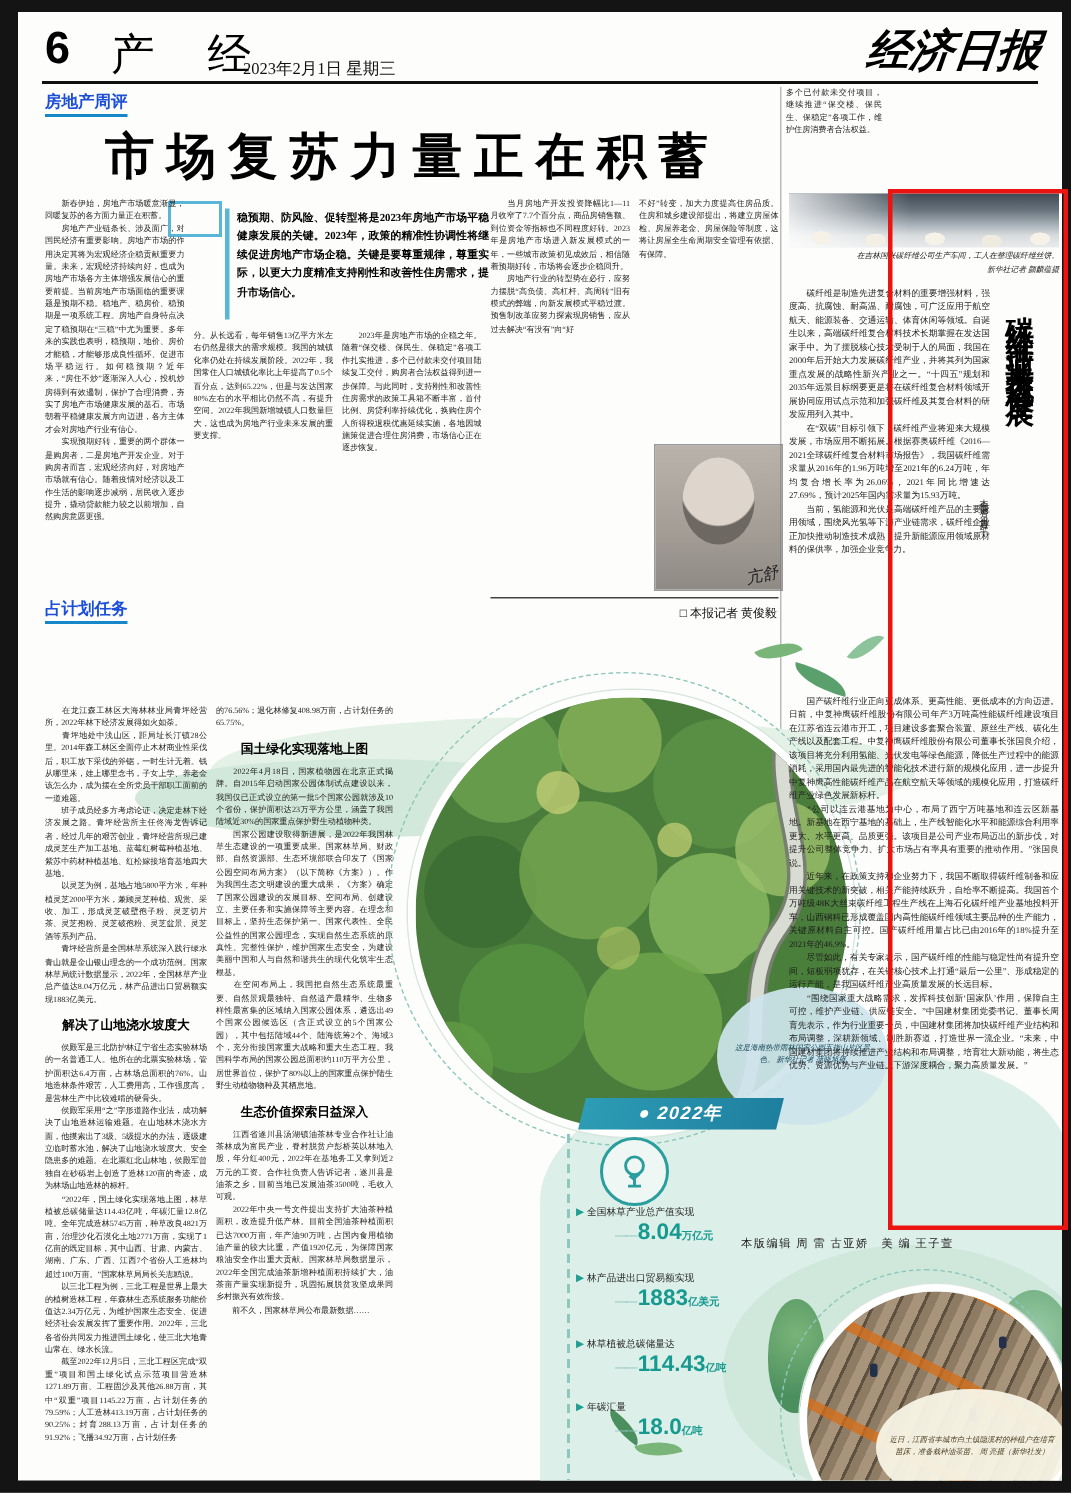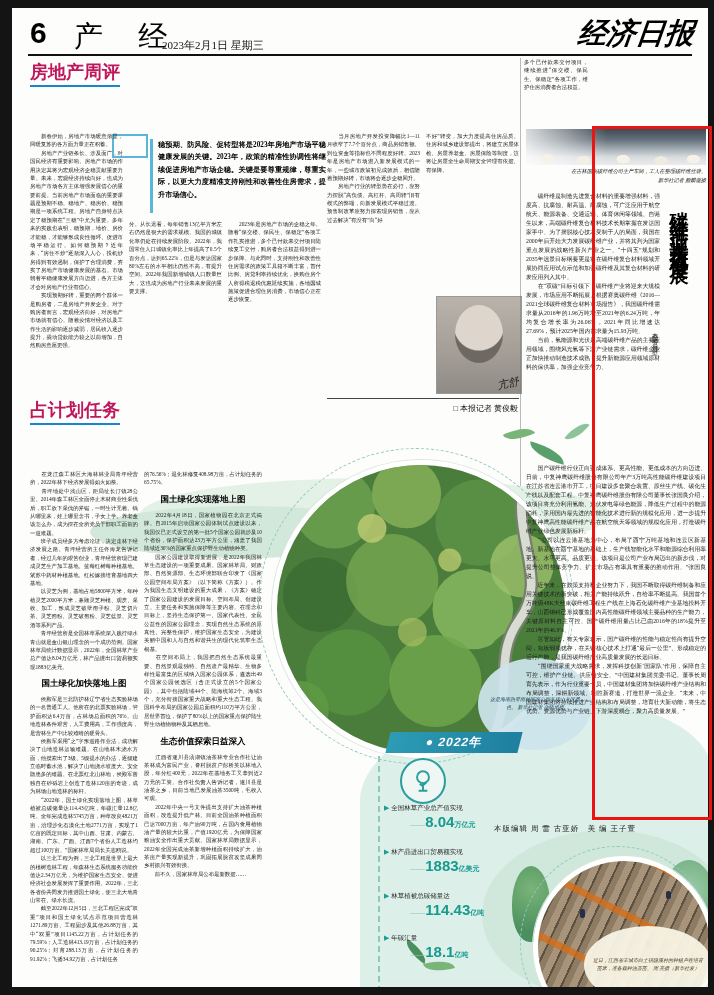--- a/index.html
+++ b/index.html
@@ -7,21 +7,21 @@
          font-family:"Liberation Serif",serif;}
   .abs{position:absolute;}
   .page{left:12px;top:8px;width:696px;height:979px;background:#fdfdfb;overflow:hidden;}
   
   .pagenum{font-family:"Liberation Sans",sans-serif;font-weight:bold;font-size:30px;color:#000;}
   .section{font-weight:normal;font-size:29px;letter-spacing:14px;color:#000;}
   .pdate{font-size:11px;color:#111;}
   .masthead{font-weight:bold;font-style:italic;font-size:29px;color:#000;transform:skewX(-6deg);}
   .hrule{border-top:2px solid #111;}
   
-  .bluelabel{font-family:"Liberation Sans",sans-serif;font-weight:bold;font-size:18px;color:#be185d;
+  .bluelabel{font-family:"Liberation Sans",sans-serif;font-weight:bold;font-size:11px;color:#1d4ed8;
              border-bottom:2px solid #1687c9;padding-bottom:1px;}
   .headline1{font-family:"Liberation Sans",sans-serif;font-weight:bold;font-size:33px;letter-spacing:8px;
              color:#000;text-align:center;white-space:nowrap;}
   .headline2{font-weight:bold;font-size:31px;letter-spacing:13px;color:#000;text-align:center;white-space:nowrap;}
   .bodytxt{font-size:5.4px;line-height:1.55;text-align:justify;color:#1c1c1c;overflow:hidden;white-space:pre-line;}
   .summary{font-size:7.2px;line-height:1.72;font-weight:bold;color:#000;text-align:justify;overflow:hidden;
            border-left:3px solid #5ab6d6;padding-left:5px;}
   .quotebox{border:2px solid #5ab6d6;}
   .byline{font-size:8px;color:#111;text-align:right;}
   .subhead{font-family:"Liberation Sans",sans-serif;font-weight:bold;font-size:8.5px;text-align:center;
@@ -80,20 +80,21 @@
 <div class="stage">
   <div class="abs page">
 
     <div class="abs pagenum" style="left:18px;top:8px;">6</div>
     <div class="abs section" style="left:62px;top:9px;">产 经</div>
     <div class="abs pdate" style="left:150px;top:30px;">2023年2月1日  星期三</div>
     <div class="abs masthead" style="right:14px;top:6px;">经济日报</div>
     <div class="abs hrule" style="left:16px;top:46px;width:664px;"></div>
 
     <div class="abs bluelabel" style="left:18px;top:52px;">房地产周评</div>
+    <div class="abs headline1" style="left:28px;top:74px;width:470px;">市场复苏力量正在积蓄</div>
 
     <div class="abs quotebox" style="left:100px;top:126px;width:32px;height:20px;"></div>
     <div class="abs summary" style="left:138px;top:131px;width:168px;height:74px;">稳预期、防风险、促转型将是2023年房地产市场平稳健康发展的关键。2023年，政策的精准性协调性将继续促进房地产市场企稳。关键是要尊重规律，尊重实际，以更大力度精准支持刚性和改善性住房需求，提升市场信心。</div>
 
     <div class="abs bodytxt" style="left:18px;top:124px;width:93px;height:270px;">　　新春伊始，房地产市场暖意渐显，回暖复苏的各方面力量正在积蓄。
 　　房地产产业链条长、涉及面广，对国民经济有重要影响。房地产市场的作用决定其将为宏观经济企稳贡献重要力量。未来，宏观经济持续向好，也成为房地产市场各方主体增强发展信心的重要前提。当前房地产市场面临的重要课题是预期不稳。稳地产、稳房价、稳预期是一项系统工程。房地产自身特点决定了稳预期在“三稳”中尤为重要。多年来的实践也表明，稳预期，地价、房价才能稳，才能够形成良性循环、促进市场平稳运行。如何稳预期？近年来，“房住不炒”逐渐深入人心，投机炒房得到有效遏制，保护了合理消费，夯实了房地产市场健康发展的基石。市场朝着平稳健康发展方向迈进，各方主体才会对房地产行业有信心。
 　　实现预期好转，重要的两个群体一是购房者，二是房地产开发企业。对于购房者而言，宏观经济向好，对房地产市场就有信心。随着疫情对经济以及工作生活的影响逐步减弱，居民收入逐步提升，撬动贷款能力较之以前增加，自然购房意愿更强。</div>
     <div class="abs bodytxt" style="left:117px;top:212px;width:93px;height:182px;">分。从长远看，每年销售13亿平方米左右仍然是很大的需求规模。我国的城镇化率仍处在持续发展阶段。2022年，我国常住人口城镇化率比上年提高了0.5个百分点，达到65.22%，但是与发达国家80%左右的水平相比仍然不高，有提升空间。2022年我国新增城镇人口数量巨大，这也成为房地产行业未来发展的重要支撑。</div>
     <div class="abs bodytxt" style="left:216px;top:212px;width:93px;height:182px;">　　2023年是房地产市场的企稳之年。随着“保交楼、保民生、保稳定”各项工作扎实推进，多个已付款未交付项目陆续复工交付，购房者合法权益得到进一步保障。与此同时，支持刚性和改善性住房需求的政策工具箱不断丰富，首付比例、房贷利率持续优化，换购住房个人所得税退税优惠延续实施，各地因城施策促进合理住房消费，市场信心正在逐步恢复。</div>
     <div class="abs bodytxt" style="left:315px;top:124px;width:93px;height:268px;">　　当月房地产开发投资降幅比1—11月收窄了7.7个百分点，商品房销售额、到位资金等指标也不同程度好转。2023年是房地产市场进入新发展模式的一年，一些城市政策初见成效后，相信随着预期好转，市场将会逐步企稳回升。
@@ -125,21 +126,21 @@
     <div class="abs leaf" style="left:412px;top:952px;width:30px;height:12px;transform:rotate(-15deg);"></div>
 
     <div class="abs bluelabel" style="left:18px;top:390px;">占计划任务</div>
 
     <div class="abs" style="left:18px;top:462px;width:108px;height:516px;overflow:hidden;">
       <div class="bodytxt" style="height:auto;">　　在龙江森工林区大海林林业局青坪经营所，2022年林下经济发展得如火如荼。
 　　青坪地处中浅山区，距局址长汀镇28公里。2014年森工林区全面停止木材商业性采伐后，职工放下采伐的斧锯，一时生计无着。钱从哪里来，娃上哪里念书，子女上学、养老金该怎么办，成为摆在全所党员干部职工面前的一道难题。
 　　班子成员经多方考虑论证，决定走林下经济发展之路。青坪经营所主任佟海龙告诉记者，经过几年的艰苦创业，青坪经营所现已建成灵芝生产加工基地、蓝莓红树莓种植基地、紫苏中药材种植基地、红松嫁接培育基地四大基地。
 　　以灵芝为例，基地占地5800平方米，年种植灵芝2000平方米，兼顾灵芝种植、观赏、采收、加工，形成灵芝破壁孢子粉、灵芝切片茶、灵芝孢粉、灵芝破孢粉、灵芝盆景、灵芝酒等系列产品。
 　　青坪经营所是全国林草系统深入践行绿水青山就是金山银山理念的一个成功范例。国家林草局统计数据显示，2022年，全国林草产业总产值达8.04万亿元，林产品进出口贸易额实现1883亿美元。</div>
-      <div class="subhead">国土绿化加快落地上图</div>
+      <div class="subhead">解决了山地浇水坡度大</div>
       <div class="bodytxt" style="height:auto;">　　侯殿军是三北防护林辽宁省生态实验林场的一名普通工人。他所在的北票实验林场，管护面积达6.4万亩，占林场总面积的76%。山地造林条件艰苦，人工费用高，工作强度高，是营林生产中比较难啃的硬骨头。
 　　侯殿军采用“之”字形道路作业法，成功解决了山地造林运输难题。在山地林木浇水方面，他摸索出了3级、5级提水的办法，逐级建立临时蓄水池，解决了山地浇水坡度大、安全隐患多的难题。在北票红北山林地，侯殿军曾独自在砂砾岩上创造了造林120亩的奇迹，成为林场山地造林的标杆。
 　　“2022年，国土绿化实现落地上图，林草植被总碳储量达114.43亿吨，年碳汇量12.8亿吨。全年完成造林5745万亩，种草改良4821万亩，治理沙化石漠化土地2771万亩，实现了1亿亩的既定目标，其中山西、甘肃、内蒙古、湖南、广东、广西、江西7个省份人工造林均超过100万亩。”国家林草局局长关志鸥说。
 　　以三北工程为例，三北工程是世界上最大的植树造林工程，年森林生态系统服务功能价值达2.34万亿元，为维护国家生态安全、促进经济社会发展发挥了重要作用。2022年，三北各省份共同发力推进国土绿化，使三北大地青山常在、绿水长流。
 　　截至2022年12月5日，三北工程区完成“双重”项目和国土绿化试点示范项目营造林1271.89万亩、工程固沙及其他26.88万亩，其中“双重”项目1145.22万亩，占计划任务的79.59%；人工造林413.19万亩，占计划任务的90.25%；封育288.13万亩，占计划任务的91.92%；飞播34.92万亩，占计划任务</div>
     </div>
 
     <div class="abs" style="left:132px;top:462px;width:118px;height:516px;overflow:hidden;">
       <div class="bodytxt" style="height:auto;">的76.56%；退化林修复408.98万亩，占计划任务的65.75%。</div>
       <div class="subhead">国土绿化实现落地上图</div>
@@ -193,21 +194,21 @@
     <div class="abs statitem" style="left:372px;top:840px;">
       <div class="statlabel"><span class="arrow">▶ </span><span>林产品进出口贸易额实现</span></div>
       <div class="statvalue"><span class="dash">—— </span><span>1883</span><span class="unit">亿美元</span></div>
     </div>
     <div class="abs statitem" style="left:372px;top:884px;">
       <div class="statlabel"><span class="arrow">▶ </span><span>林草植被总碳储量达</span></div>
       <div class="statvalue"><span class="dash">—— </span><span>114.43</span><span class="unit">亿吨</span></div>
     </div>
     <div class="abs statitem" style="left:372px;top:926px;">
       <div class="statlabel"><span class="arrow">▶ </span><span>年碳汇量</span></div>
-      <div class="statvalue"><span class="dash">—— </span><span>18.1</span><span class="unit">亿吨</span></div>
+      <div class="statvalue"><span class="dash">—— </span><span>18.0</span><span class="unit">亿吨</span></div>
     </div>
 
     <div class="abs editors" style="left:482px;top:816px;width:212px;">本版编辑 周 雷 古亚娇　美 编 王子萱</div>
 
     <div class="abs dashring" style="left:508px;top:838px;width:192px;height:192px;"></div>
     <div class="abs circlephoto seedphoto" style="left:521px;top:848px;width:172px;height:172px;">
       <div class="abs figdot" style="left:42px;top:48px;width:5px;height:9px;"></div>
       <div class="abs figdot" style="left:108px;top:78px;width:5px;height:9px;"></div>
       <div class="abs figdot" style="left:128px;top:30px;width:5px;height:8px;"></div>
     </div>

